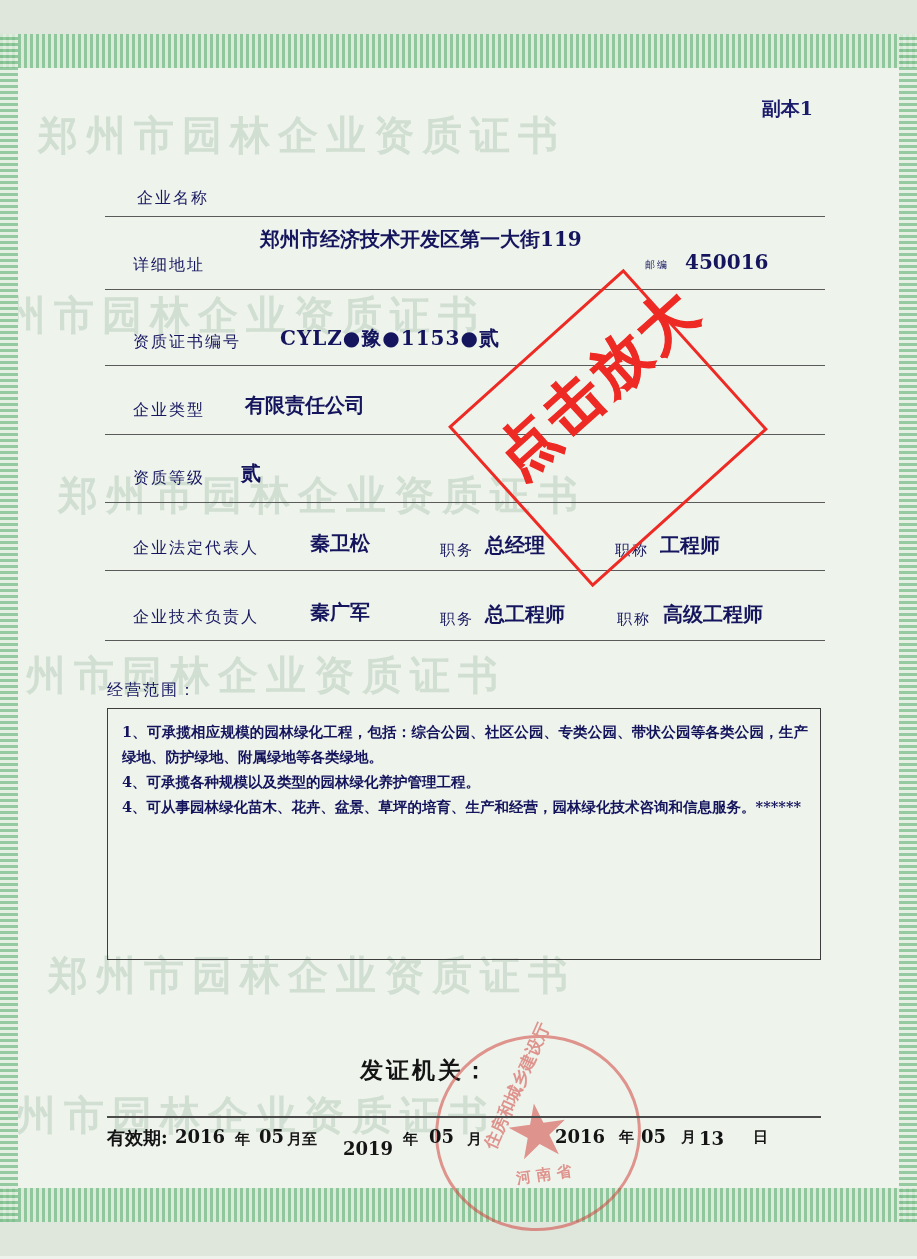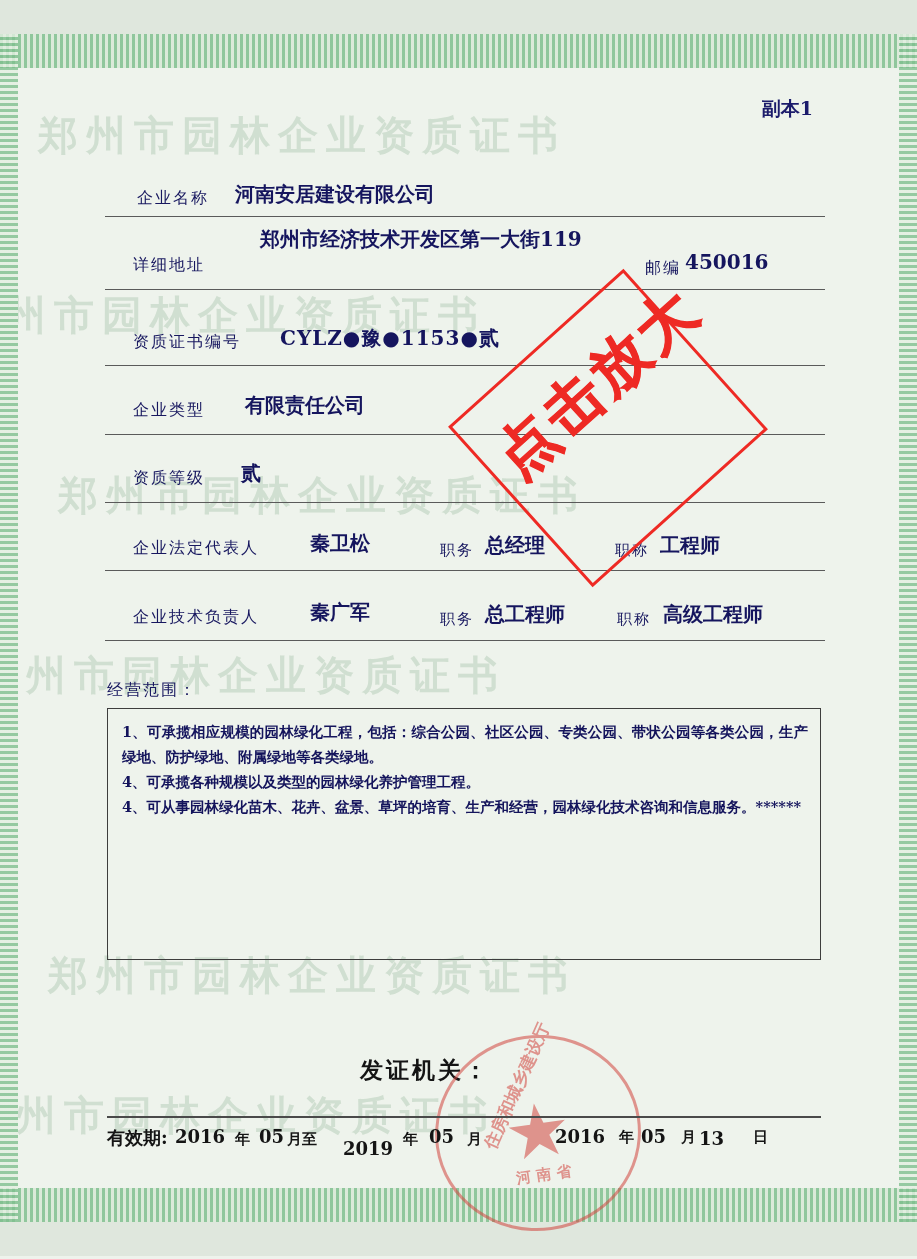--- a/index.html
+++ b/index.html
@@ -162,26 +162,25 @@
     <div class="wm" style="left:-40px;top:580px;">郑州市园林企业资质证书</div>
     <div class="wm" style="left:30px;top:880px;">郑州市园林企业资质证书</div>
     <div class="wm" style="left:-50px;top:1020px;">郑州市园林企业资质证书</div>
   </div>
 
   <div class="sheet">
 
     <div class="copy-no">副本1</div>
 
     <div class="lbl" style="left:32px;top:108px;">企业名称</div>
-    <div class="val" style="left:130px;top:101px;">河南安居建设有限公司</div>
     <div class="rule" style="top:136px;"></div>
 
     <div class="lbl" style="left:28px;top:175px;">详细地址</div>
     <div class="val" style="left:155px;top:146px;">郑州市经济技术开发区第一大街119</div>
-    <div class="lbl" style="left:540px;top:178px;font-size:16px;">邮编</div>
+    <div class="lbl" style="left:540px;top:178px;font-size:10px;">邮编</div>
     <div class="val" style="left:580px;top:170px;">450016</div>
     <div class="rule" style="top:209px;"></div>
 
     <div class="lbl" style="left:28px;top:252px;">资质证书编号</div>
     <div class="val mono" style="left:175px;top:245px;">CYLZ●豫●1153●贰</div>
     <div class="rule" style="top:285px;"></div>
 
     <div class="lbl" style="left:28px;top:320px;">企业类型</div>
     <div class="val" style="left:140px;top:312px;">有限责任公司</div>
     <div class="rule" style="top:354px;"></div>

